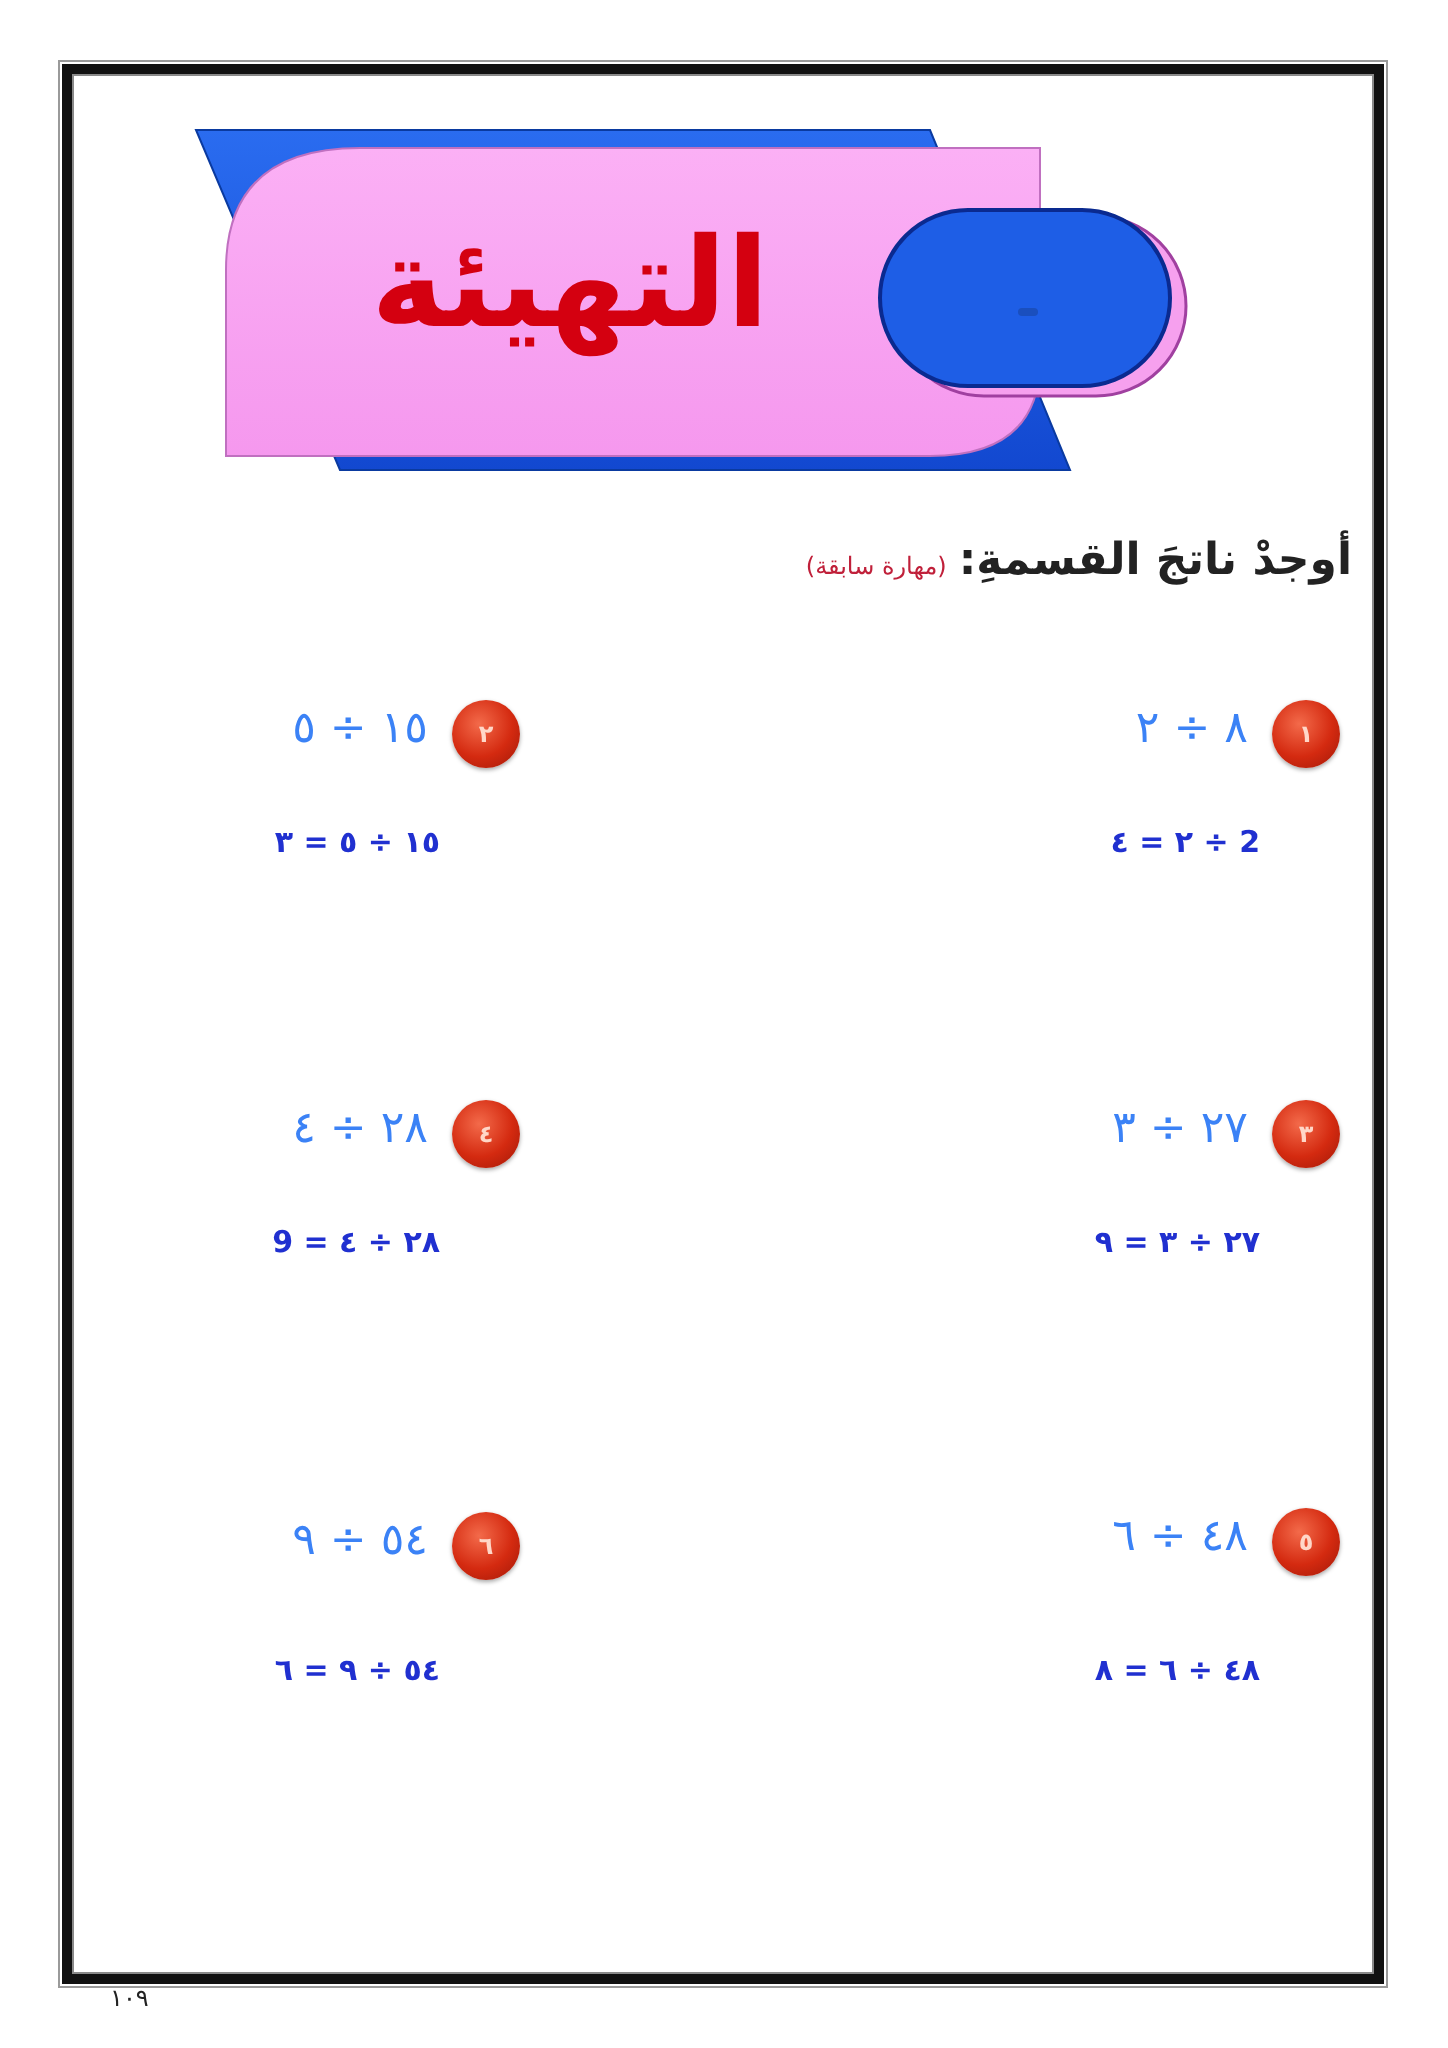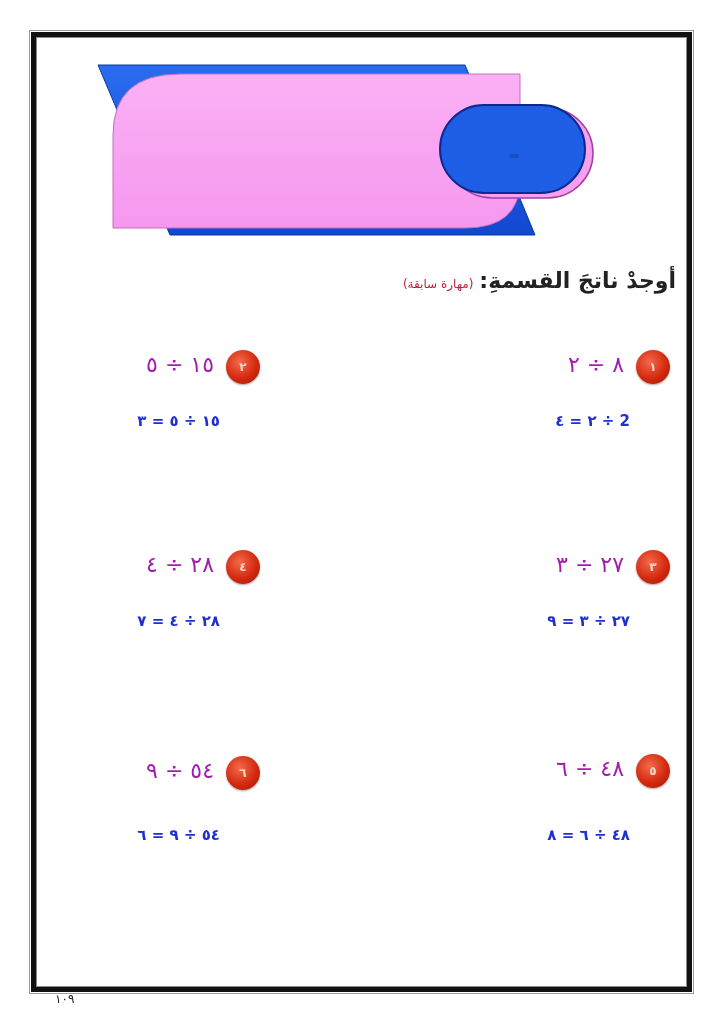--- a/index.html
+++ b/index.html
@@ -15,21 +15,21 @@
 
   .instruction { position: absolute; right: 48px; top: 268px; direction: rtl; white-space: nowrap; }
   .instruction .main { font-family: "DejaVu Sans", sans-serif; font-weight: bold; font-size: 22px; color: #222; }
   .instruction .note { font-family: "DejaVu Sans", sans-serif; font-size: 12px; color: #c0203a; margin-right: 6px; margin-top: 38px; }
 
   .problem { position: absolute; width: 150px; height: 100px; direction: rtl; }
   .badge { position: absolute; right: 0; top: 0; width: 34px; height: 34px; border-radius: 50%;
     background: radial-gradient(circle at 40% 35%, #f36a4a 0%, #d42a10 55%, #a01808 100%);
     box-shadow: 0 1px 2px rgba(0,0,0,0.35); color: #ffd7c8; font-size: 12px; font-weight: bold;
     display: flex; align-items: center; justify-content: center; }
-  .expr { position: absolute; right: 46px; top: 2px; font-family: "DejaVu Sans", sans-serif; font-size: 22px; color: #a21caf; white-space: nowrap; letter-spacing: 2px; }
+  .expr { position: absolute; right: 46px; top: 2px; font-family: "DejaVu Sans", sans-serif; font-size: 22px; color: #3b82f6; white-space: nowrap; letter-spacing: 2px; }
   .answer { position: absolute; right: 40px; top: 62px; font-family: "DejaVu Sans", sans-serif; font-weight: bold; font-size: 15px; color: #2030d0; white-space: nowrap; letter-spacing: 1px; }
 
   .page-number { position: absolute; left: 55px; top: 992px; font-size: 12px; color: #222; direction: rtl; }
 </style>
 </head>
 <body>
 
 <div class="frame-outer"></div>
 <div class="frame-mid"></div>
 <div class="frame-inner"></div>
@@ -49,20 +49,21 @@
 
     <polygon points="3,5 370,5 440,175 75,175" fill="url(#blueg)" stroke="#0a3aa0" stroke-width="1"></polygon>
 
     <path d="M18,168 L18,75 Q18,14 85,14 L425,14 L425,120 Q425,168 370,168 Z" fill="url(#pinkg)" stroke="#c070c0" stroke-width="1"></path>
 
     <rect x="352" y="48" width="146" height="90" rx="45" ry="45" fill="#f6a0ee" stroke="#a040a0" stroke-width="1.5"></rect>
 
     <rect x="345" y="45" width="145" height="88" rx="44" ry="44" fill="#1e5ee6" stroke="#0a2a90" stroke-width="2"></rect>
     <rect x="414" y="94" width="10" height="4" rx="2" fill="#1a4fbe"></rect>
   </svg>
+  <div class="banner-title">التهيئة</div>
 </div>
 
 <div class="instruction">
   <span class="main">أوجدْ ناتجَ القسمةِ:</span><span class="note">(مهارة سابقة)</span>
 </div>
 
 <div class="problem" style="left:520px; top:350px;">
   <div class="badge">١</div>
   <div class="expr">٨ ÷ ٢</div>
   <div class="answer">2 ÷ ٢ = ٤</div>
@@ -74,21 +75,21 @@
 </div>
 
 <div class="problem" style="left:520px; top:550px;">
   <div class="badge">٣</div>
   <div class="expr">٢٧ ÷ ٣</div>
   <div class="answer">٢٧ ÷ ٣ = ٩</div>
 </div>
 <div class="problem" style="left:110px; top:550px;">
   <div class="badge">٤</div>
   <div class="expr">٢٨ ÷ ٤</div>
-  <div class="answer">٢٨ ÷ ٤ = ٧</div>
+  <div class="answer">٢٨ ÷ ٤ = 9</div>
 </div>
 
 <div class="problem" style="left:520px; top:754px;">
   <div class="badge">٥</div>
   <div class="expr">٤٨ ÷ ٦</div>
   <div class="answer" style="top:72px;">٤٨ ÷ ٦ = ٨</div>
 </div>
 <div class="problem" style="left:110px; top:756px;">
   <div class="badge">٦</div>
   <div class="expr">٥٤ ÷ ٩</div>

